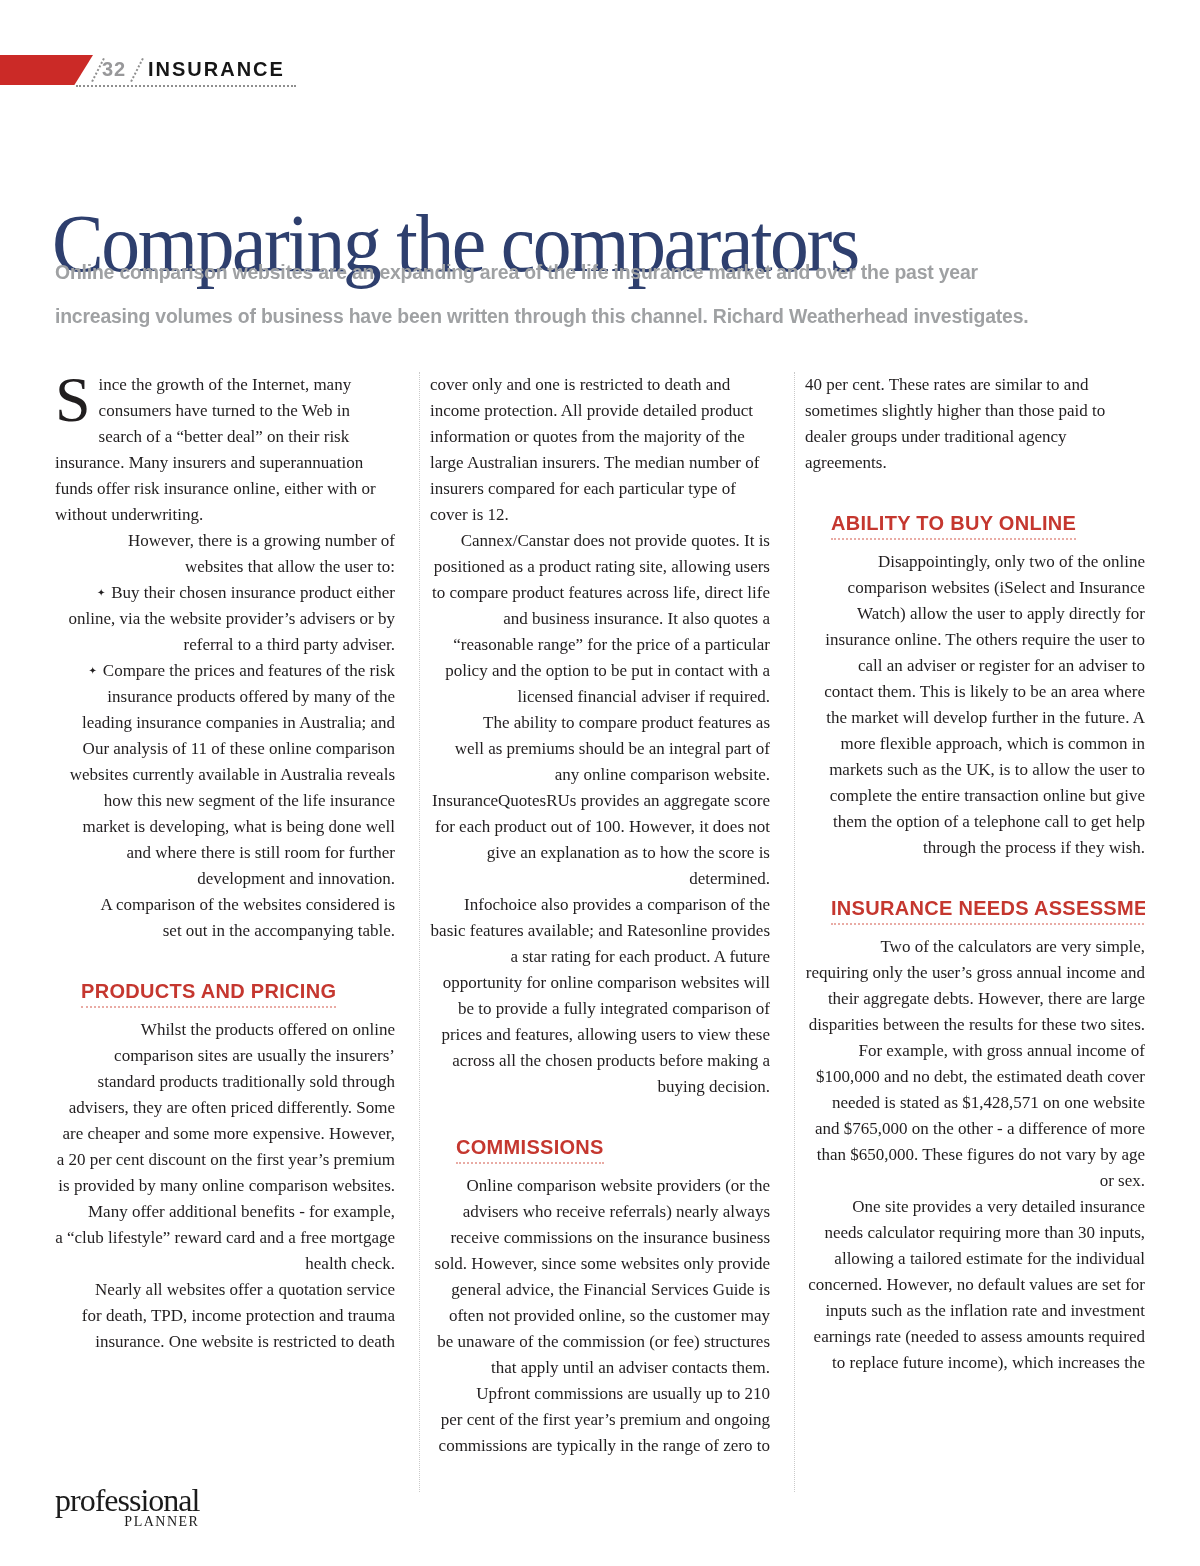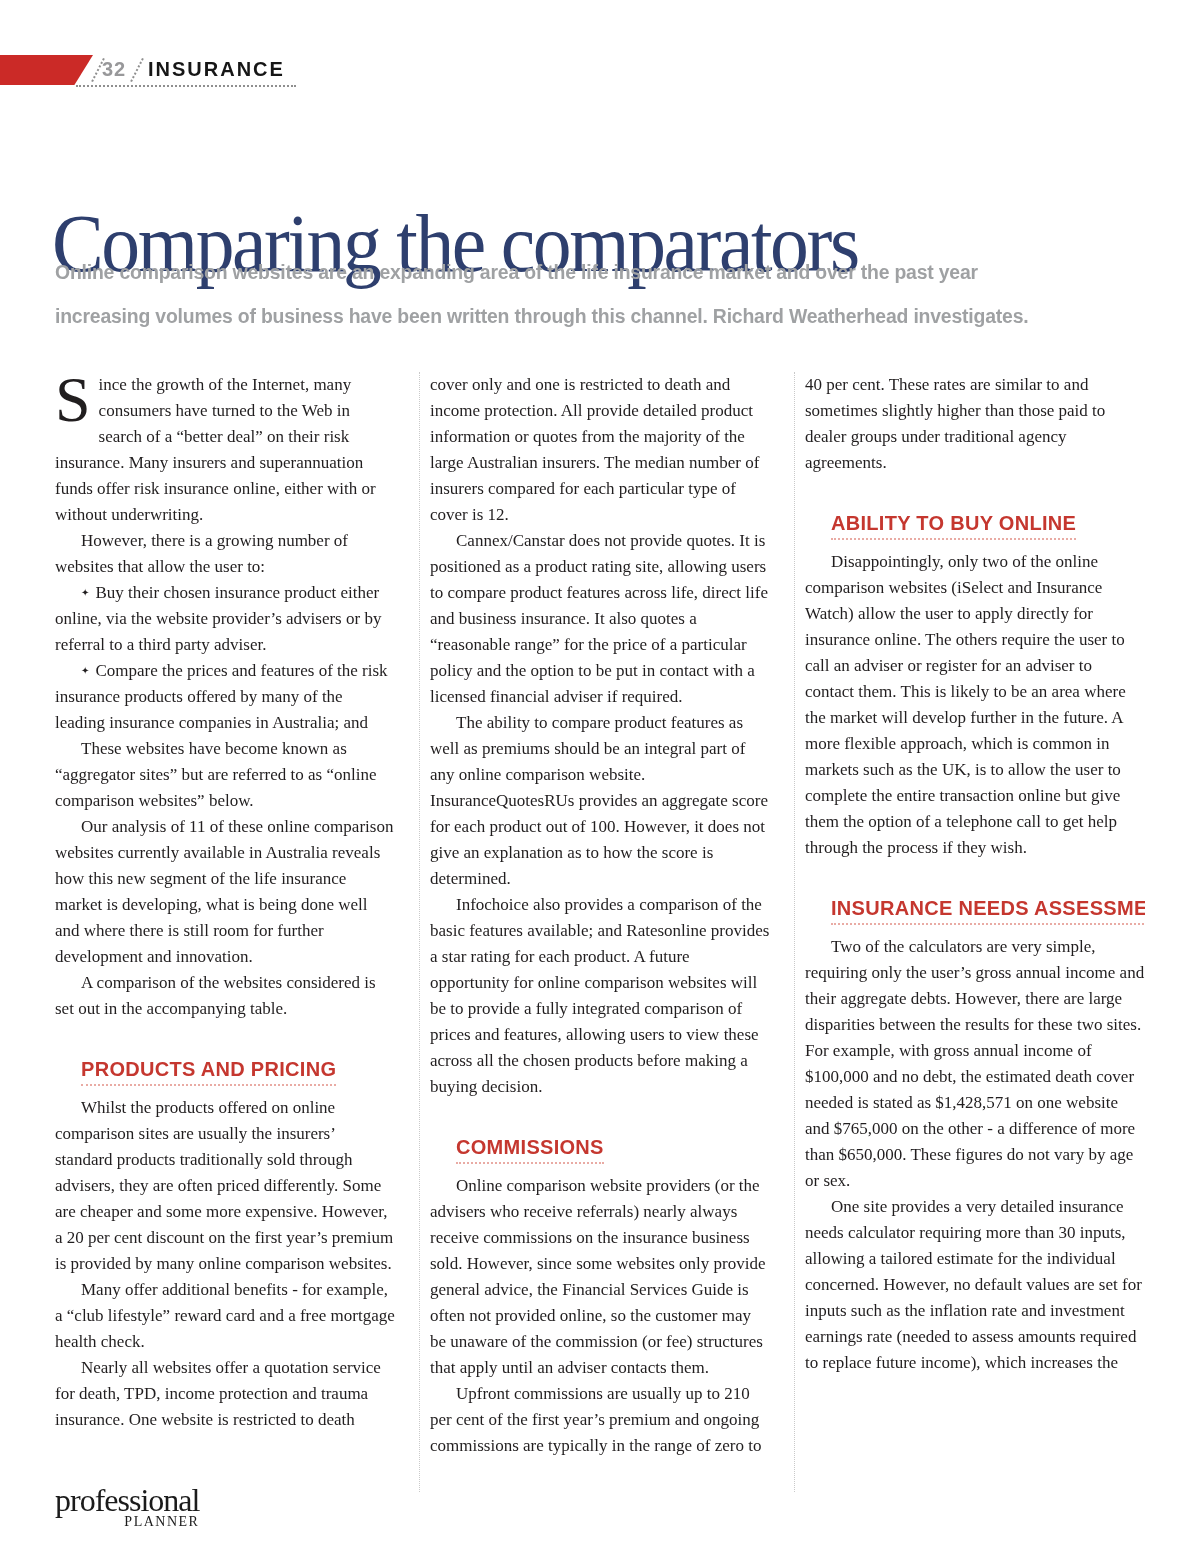--- a/index.html
+++ b/index.html
@@ -63,21 +63,21 @@
     display:flex;align-items:stretch;
   }
   .col{width:340px;overflow:hidden;}
   .col + .col{margin-left:24px;padding-left:10px;border-left:1px dotted #c9c9c9;}
 
   .para{
     margin:0;
     font-size:17px;line-height:26px;color:#211e1f;
     text-align:left;
   }
-  .para.indent{text-indent:26px;}
+  .para.indent{text-indent:26px;text-align:right;}
   .bullet-glyph{
     font-family:"DejaVu Sans",sans-serif;
     font-size:10px;color:#211e1f;vertical-align:2px;padding-right:6px;
   }
   .dropcap{
     float:left;
     font-size:64px;line-height:50px;
     padding:3px 8px 0 0;
     color:#211e1f;
   }
@@ -120,21 +120,20 @@
     <div>Online comparison websites are an expanding area of the life insurance market and over the past year</div>
     <div>increasing volumes of business have been written through this channel. Richard Weatherhead investigates.</div>
   </div>
 
   <div class="article-columns">
     <div class="col">
         <p class="para"><span class="dropcap">S</span>ince the growth of the Internet, many consumers have turned to the Web in search of a “better deal” on their risk insurance. Many insurers and superannuation funds offer risk insurance online, either with or without underwriting.</p>
         <p class="para indent">However, there is a growing number of websites that allow the user to:</p>
         <p class="para indent"><span class="bullet-glyph">✦</span>Buy their chosen insurance product either online, via the website provider’s advisers or by referral to a third party adviser.</p>
         <p class="para indent"><span class="bullet-glyph">✦</span>Compare the prices and features of the risk insurance products offered by many of the leading insurance companies in Australia; and</p>
-        <p class="para indent">These websites have become known as “aggregator sites” but are referred to as “online comparison websites” below.</p>
         <p class="para indent">Our analysis of 11 of these online comparison websites currently available in Australia reveals how this new segment of the life insurance market is developing, what is being done well and where there is still room for further development and innovation.</p>
         <p class="para indent">A comparison of the websites considered is set out in the accompanying table.</p>
         <h3 class="col-heading">PRODUCTS AND PRICING</h3>
         <p class="para indent">Whilst the products offered on online comparison sites are usually the insurers’ standard products traditionally sold through advisers, they are often priced differently. Some are cheaper and some more expensive.  However, a 20 per cent discount on the first year’s premium is provided by many online comparison websites.</p>
         <p class="para indent">Many offer additional benefits - for example, a “club lifestyle” reward card and a free mortgage health check.</p>
         <p class="para indent">Nearly all websites offer a quotation service for death, TPD, income protection and trauma insurance. One website is restricted to death</p>
       </div>
     <div class="col">
         <p class="para">cover only and one is restricted to death and income protection. All provide detailed product information or quotes from the majority of the large Australian insurers. The median number of insurers compared for each particular type of cover is 12.</p>
         <p class="para indent">Cannex/Canstar does not provide quotes. It is positioned as a product rating site, allowing users to compare product features across life, direct life and business insurance. It also quotes a “reasonable range” for the price of a particular policy and the option to be put in contact with a licensed financial adviser if required.</p>

